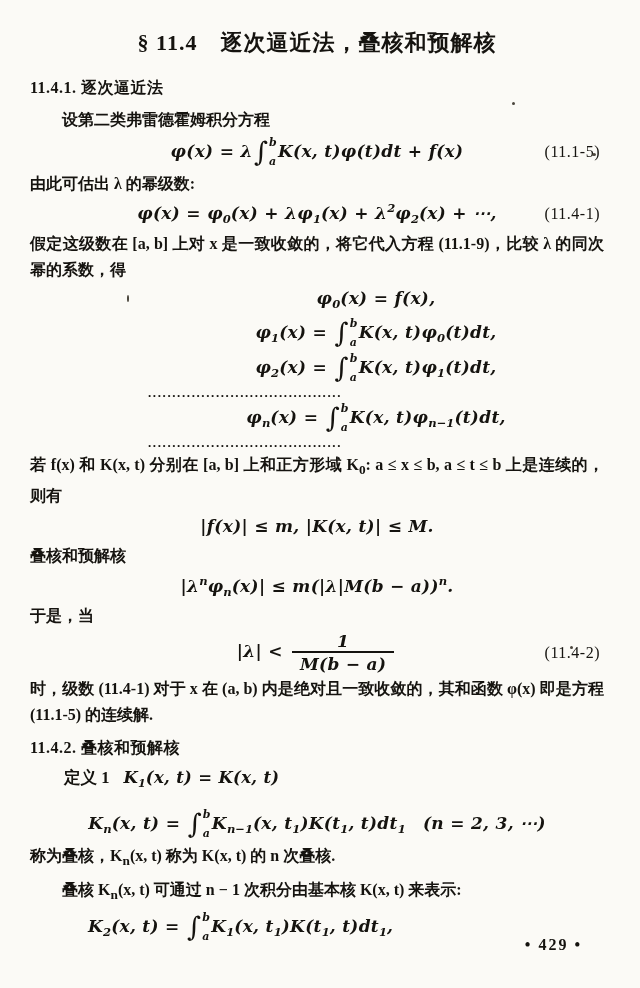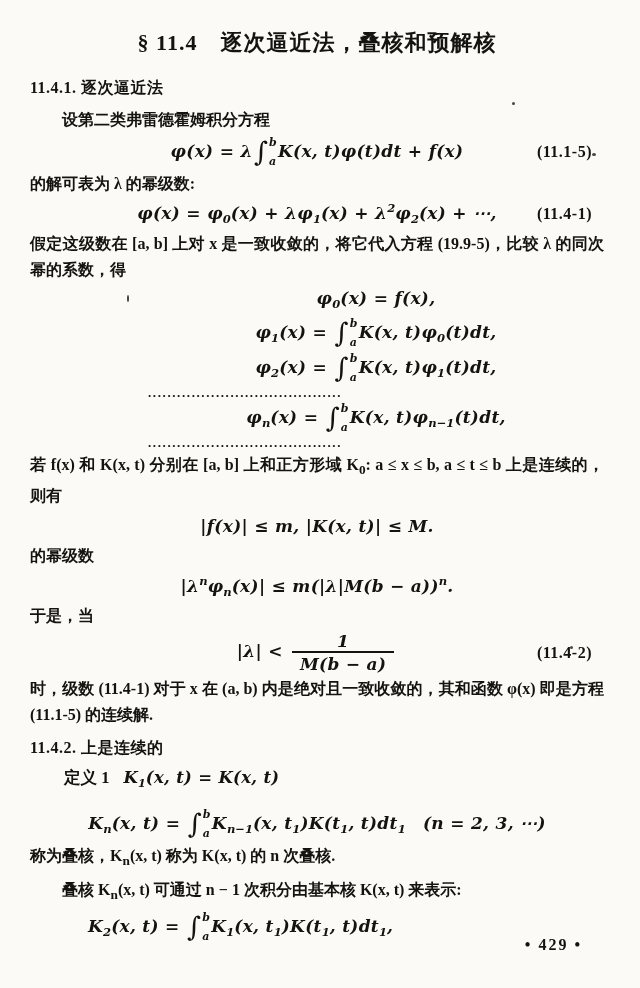--- a/index.html
+++ b/index.html
@@ -37,22 +37,22 @@
   }
   .eq-row.left   { justify-content: center; padding-left: 118px; }
   .eq-row.left-sm{ justify-content: flex-start; padding-left: 58px; }
   .math {
     font-style: italic; font-weight: 600;
     font-family: "DejaVu Serif", "Liberation Serif", serif;
     letter-spacing: 0.3px;
   }
   .math sub, .math sup { font-size: 68%; letter-spacing: 0; }
   .eq-tag {
-    position: absolute; right: 12px; font-style: normal;
-    font-weight: 700; font-size: 16px; letter-spacing: 0.5px;
+    position: absolute; right: 4px; font-style: normal;
+    font-weight: 400; font-size: 16px; letter-spacing: 0.5px;
   }
   .int { display: inline-flex; align-items: center; vertical-align: middle; margin: 0 1px; }
   .int-sign { font-size: 27px; line-height: 30px; font-style: normal; font-weight: 500; }
   .int-lims {
     display: inline-flex; flex-direction: column; justify-content: space-between;
     height: 32px; font-size: 11px; line-height: 11px; margin-left: 1px;
     font-style: italic; box-sizing: border-box; padding: 1px 0;
   }
   .frac { display: inline-flex; flex-direction: column; text-align: center; vertical-align: middle; margin: 0 3px; }
   .frac .num { display: block; padding: 0 8px 1px; border-bottom: 2px solid #15130f; line-height: 18px; }
@@ -81,26 +81,26 @@
       <div class="eq-row">
         <span class="math">φ(x) = λ<span class="int">
             <span class="int-sign">∫</span>
             <span class="int-lims">
               <span>b</span>
               <span>a</span>
             </span>
           </span>K(x, t)φ(t)dt + f(x)</span>
         <span class="eq-tag">(11.1-5)</span>
       </div>
-      <p class="para">的解可表为 λ 的幂级数:</p>
+      <p class="para">由此可估出 λ 的幂级数:</p>
       <div class="eq-row">
         <span class="math">φ(x) = φ<sub>0</sub>(x) + λφ<sub>1</sub>(x) + λ<sup>2</sup>φ<sub>2</sub>(x) + ⋯,</span>
         <span class="eq-tag">(11.4-1)</span>
       </div>
-      <p class="para">假定这级数在 [a, b] 上对 x 是一致收敛的，将它代入方程 (19.9-5)，比较 λ 的同次幂的系数，得</p>
+      <p class="para">假定这级数在 [a, b] 上对 x 是一致收敛的，将它代入方程 (11.1-9)，比较 λ 的同次幂的系数，得</p>
       <div class="eq-row left">
         <span class="math">φ<sub>0</sub>(x) = f(x),</span>
       </div>
       <div class="eq-row left">
         <span class="math">φ<sub>1</sub>(x) = <span class="int">
             <span class="int-sign">∫</span>
             <span class="int-lims">
               <span>b</span>
               <span>a</span>
             </span>
@@ -123,34 +123,34 @@
               <span>b</span>
               <span>a</span>
             </span>
           </span>K(x, t)φ<sub>n−1</sub>(t)dt,</span>
       </div>
       <div class="dots-line">........................................</div>
       <p class="para">若 f(x) 和 K(x, t) 分别在 [a, b] 上和正方形域 K<sub>0</sub>: a ≤ x ≤ b, a ≤ t ≤ b 上是连续的，则有</p>
       <div class="eq-row">
         <span class="math">|f(x)| ≤ m, |K(x, t)| ≤ M.</span>
       </div>
-      <p class="para">的幂级数</p>
+      <p class="para">叠核和预解核</p>
       <div class="eq-row">
         <span class="math">|λ<sup>n</sup>φ<sub>n</sub>(x)| ≤ m(|λ|M(b − a))<sup>n</sup>.</span>
       </div>
       <p class="para">于是，当</p>
       <div class="eq-row">
         <span class="math">|λ| &lt; <span class="frac">
             <span class="num">1</span>
             <span class="den">M(b − a)</span>
           </span></span>
         <span class="eq-tag">(11.4-2)</span>
       </div>
       <p class="para">时，级数 (11.4-1) 对于 x 在 (a, b) 内是绝对且一致收敛的，其和函数 φ(x) 即是方程 (11.1-5) 的连续解.</p>
-      <h2 class="section-heading">11.4.2. 上是连续的</h2>
+      <h2 class="section-heading">11.4.2. 叠核和预解核</h2>
       <p class="definition"><span class="def-label">定义 1</span><span class="math">K<sub>1</sub>(x, t) = K(x, t)</span></p>
       <div class="eq-row">
         <span class="math">K<sub>n</sub>(x, t) = <span class="int">
             <span class="int-sign">∫</span>
             <span class="int-lims">
               <span>b</span>
               <span>a</span>
             </span>
           </span>K<sub>n−1</sub>(x, t<sub>1</sub>)K(t<sub>1</sub>, t)dt<sub>1</sub>　(n = 2, 3, ⋯)</span>
       </div>

